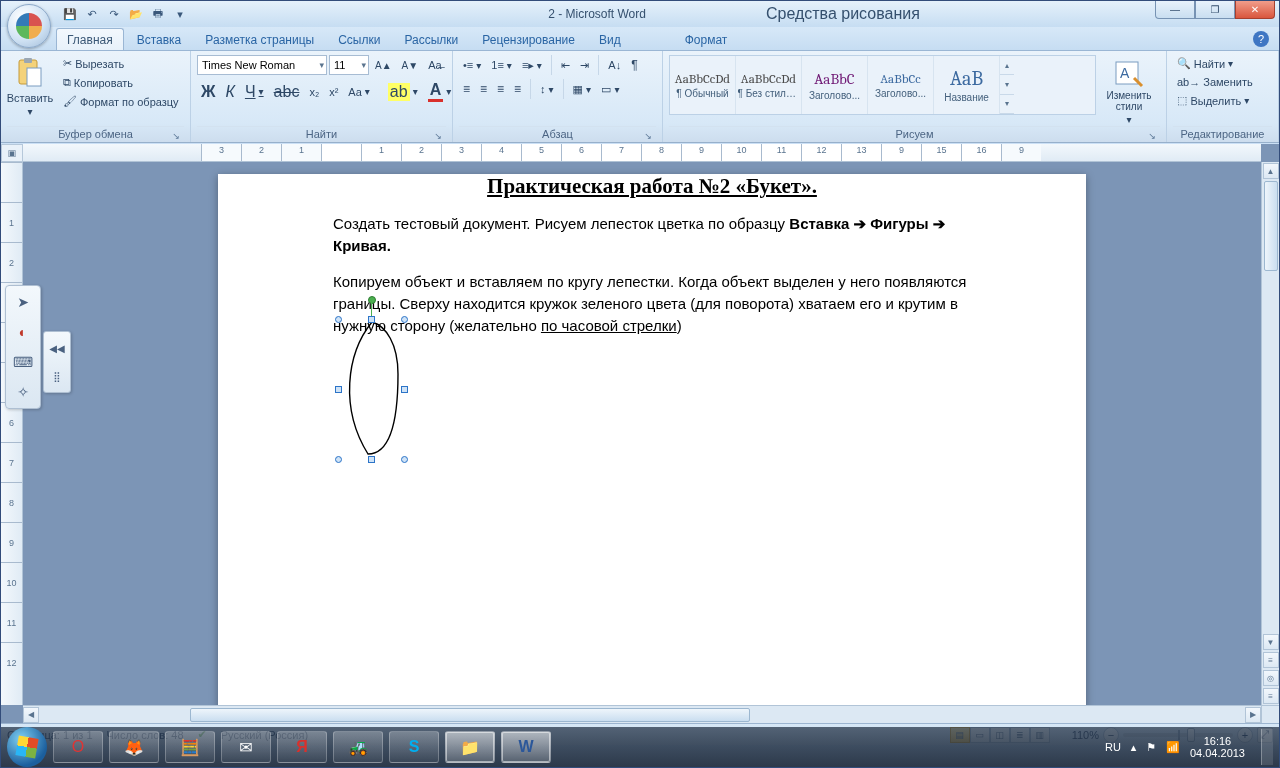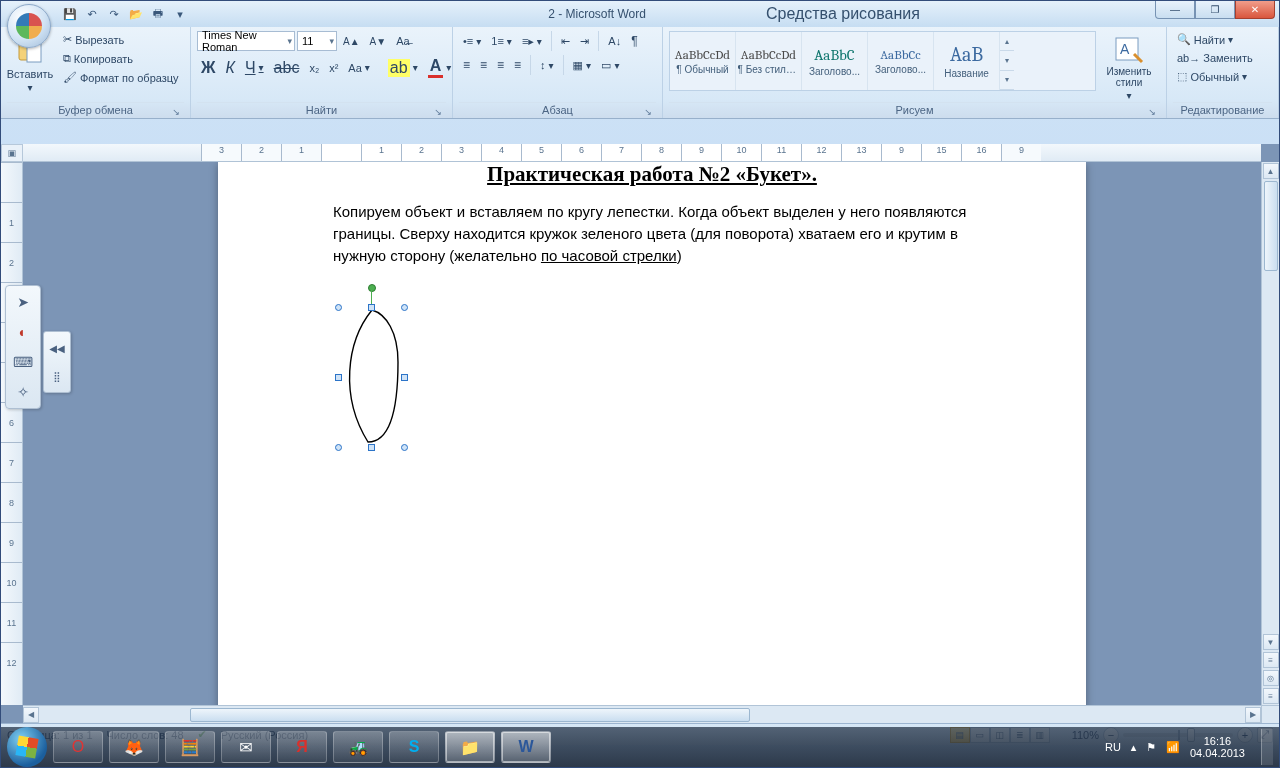--- a/index.html
+++ b/index.html
@@ -50,21 +50,21 @@
   .ruler-corner { position:absolute; left:0; top:0; width:22px; height:18px; background:#e9f1f9; border:1px solid #b6c8da; font-size:9px; color:#5a748f; display:flex; align-items:center; justify-content:center;}
   .h-ruler { position:absolute; left:22px; right:18px; top:0; height:18px; background:linear-gradient(#f3f8fc,#e0ebf5); border-bottom:1px solid #b0c3d6; overflow:hidden; }
   .h-ruler-inner { position:absolute; left:178px; top:0; height:100%; display:flex; font-size:9px; color:#5a748f; }
   .hr-seg { width:40px; border-left:1px solid #a8bace; display:flex; align-items:flex-start; justify-content:center; position:relative; padding-top:1px;}
   .hr-seg.lite { background:#f6fafd; }
   .hr-seg.doc { background:#fff; }
   .v-ruler { position:absolute; left:0; top:18px; bottom:18px; width:22px; background:linear-gradient(90deg,#f3f8fc,#e0ebf5); border-right:1px solid #b0c3d6; }
   .v-ruler-inner { position:absolute; top:0; left:0; right:0; display:flex; flex-direction:column; font-size:9px; color:#5a748f; }
   .vr-seg { height:40px; border-top:1px solid #a8bace; display:flex; align-items:center; justify-content:center; writing-mode:horizontal-tb; }
   .doc-scroll { position:absolute; left:22px; right:18px; top:18px; bottom:18px; background:#7c95b6; overflow:hidden; }
-  .page { position:absolute; left:195px; top:0; width:868px; height:560px; background:#fff; box-shadow:0 2px 8px rgba(0,0,0,.35); padding:0 115px; }
+  .page { position:absolute; left:195px; top:12px; width:868px; height:560px; background:#fff; box-shadow:0 2px 8px rgba(0,0,0,.35); padding:0 115px; }
   .doc-h1 { font-family:"Times New Roman", serif; font-size:21px; text-align:center; text-decoration:underline; color:#000; margin-top:0; }
   .doc-p { font-family:"Times New Roman", serif; font-size:15px; color:#000; margin-top:14px; line-height:1.4; }
   .doc-p b { font-weight:bold; }
   .uline { text-decoration: underline; }
   
   .shape-wrap { position:absolute; left:120px; top:140px; width:68px; height:150px; }
   .shape-wrap svg { position:absolute; inset:0; overflow:visible; }
   .handle { position:absolute; width:7px; height:7px; background:#fff; border:1px solid #2c74c8; }
   .handle.c { border-radius:50%; background:#cfe3f7; }
   .handle.sq { background:#cfe3f7; }
@@ -125,20 +125,32 @@
       <span class="title-text">2 - Microsoft Word</span>
       <span class="title-text2">Средства рисования</span>
     </div>
     <div class="win-controls">
       <div class="win-ctrl min">—</div>
       <div class="win-ctrl">❐</div>
       <div class="win-ctrl close">✕</div>
     </div>
   </div>
 
+  <div class="tabs-row">
+    <div class="tab active">Главная</div>
+    <div class="tab">Вставка</div>
+    <div class="tab">Разметка страницы</div>
+    <div class="tab">Ссылки</div>
+    <div class="tab">Рассылки</div>
+    <div class="tab">Рецензирование</div>
+    <div class="tab">Вид</div>
+    <div style="width:40px"></div>
+    <div class="tab ctx">Формат</div>
+    <div class="help-icon">?</div>
+  </div>
 
   <div class="ribbon">
 
     <div class="group" style="width:190px">
       <div class="row" style="height:68px; align-items:flex-start;">
         <button class="rbtn bigbtn">
           <span class="ic">
             <svg width="30" height="32">
                 <rect x="4" y="2" width="18" height="24" rx="2" fill="#f4d27a" stroke="#c59a3a"></rect>
                 <rect x="9" y="0" width="8" height="5" rx="1" fill="#9aa7b4"></rect>
@@ -162,21 +174,21 @@
               <span>Формат по образцу</span>
             </button>
         </div>
       </div>
       <div class="group-label"><span>Буфер обмена</span><span class="dlauncher">↘</span></div>
     </div>
 
     <div class="group" style="width:262px">
       <div style="display:flex; flex-direction:column; gap:4px;">
         <div class="row">
-          <div class="combo" style="width:98px">Times New Roman</div>
+          <div class="combo" style="width:130px">Times New Roman</div>
           <div class="combo" style="width:40px">11</div>
           <button class="rbtn fs10">A▲</button>
           <button class="rbtn fs10">A▼</button>
           <button class="rbtn fs11">
               <span>Aa̶</span>
             </button>
         </div>
         <div class="row">
           <button class="rbtn" style="font-weight:bold">Ж</button>
           <button class="rbtn" style="font-style:italic">К</button>
@@ -257,21 +269,21 @@
 
           <div class="style-item">
               <span class="style-prev">AaBbCcDd</span>
               <span class="style-lbl">¶ Обычный</span>
             </div>
           <div class="style-item">
               <span class="style-prev">AaBbCcDd</span>
               <span class="style-lbl">¶ Без стили...</span>
             </div>
           <div class="style-item">
-              <span class="style-prev" style="color:#0f766e;font-size:15px">AaBbC</span>
+              <span class="style-prev" style="color:#701a75;font-size:15px">AaBbC</span>
               <span class="style-lbl">Заголово...</span>
             </div>
           <div class="style-item">
               <span class="style-prev" style="color:#3c6aa0;font-size:13px">AaBbCc</span>
               <span class="style-lbl">Заголово...</span>
             </div>
           <div class="style-item">
               <span class="style-prev" style="color:#3c6aa0;font-size:20px">AaB</span>
               <span class="style-lbl">Название</span>
             </div>
@@ -302,21 +314,21 @@
             <span>🔍</span>
             <span>Найти</span>
             <span class="fs10">▾</span>
           </button>
         <button class="rbtn">
             <span>ab→</span>
             <span>Заменить</span>
           </button>
         <button class="rbtn">
             <span>⬚</span>
-            <span>Обычный</span>
+            <span>Выделить</span>
             <span class="fs10">▾</span>
           </button>
       </div>
       <div class="group-label">Редактирование</div>
     </div>
 
   </div>
 
   <div class="workspace">
     <div class="ruler-corner">▣</div>
@@ -360,20 +372,23 @@
           <div class="vr-seg">10</div>
           <div class="vr-seg">11</div>
           <div class="vr-seg">12</div>
         </div>
     </div>
 
     <div class="doc-scroll">
       <div class="page">
         <h1 class="doc-h1">Практическая работа №2 «Букет».</h1>
         <p class="doc-p">
+          <span>Создать тестовый документ. Рисуем лепесток цветка по образцу </span><b>Вставка ➔ Фигуры ➔ Кривая.</b>
+        </p>
+        <p class="doc-p">
           <span>Копируем объект и вставляем по кругу лепестки. Когда объект выделен у него появляются границы. Сверху находится кружок зеленого цвета (для поворота) хватаем его и крутим в нужную сторону (желательно </span><span class="uline">по часовой стрелки</span><span>)</span>
         </p>
 
         <div class="shape-wrap">
           <svg viewBox="0 0 68 150">
             <path d="M34 8 C 8 40, 2 95, 30 140 C 56 140, 60 96, 60 60 C 60 30, 48 12, 34 8 Z" fill="none" stroke="#000" stroke-width="1.4"></path>
           </svg>
           <div class="rot" style="position:absolute; left:30px; top:-18px"></div>
           <div style="position:absolute; left:33px; top:-12px; width:1px; height:14px; background:#4caf50"></div>
           <div class="handle c" style="left:-3px; top:2px"></div>

